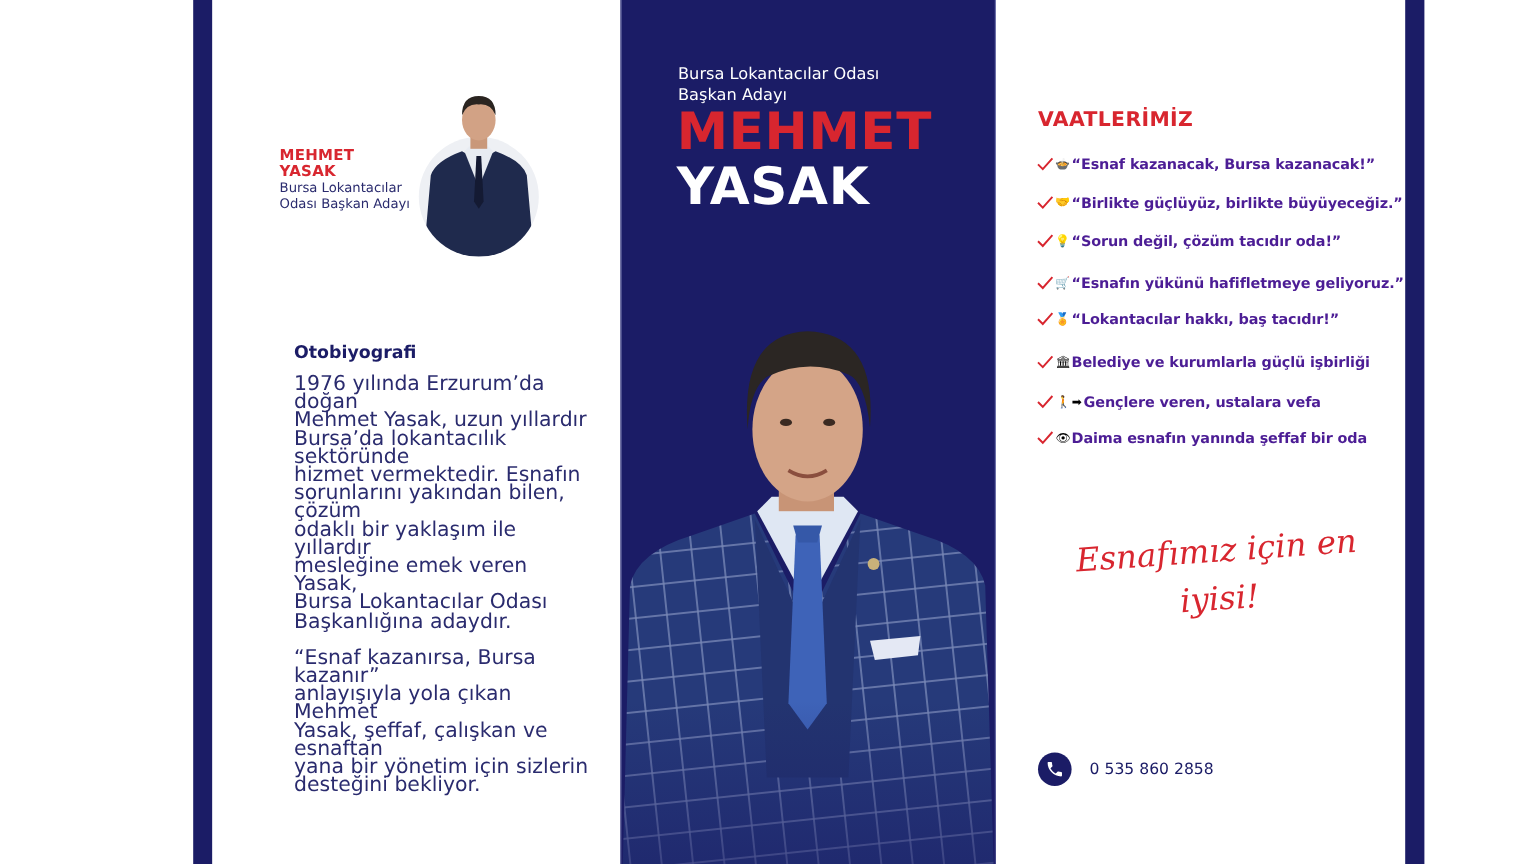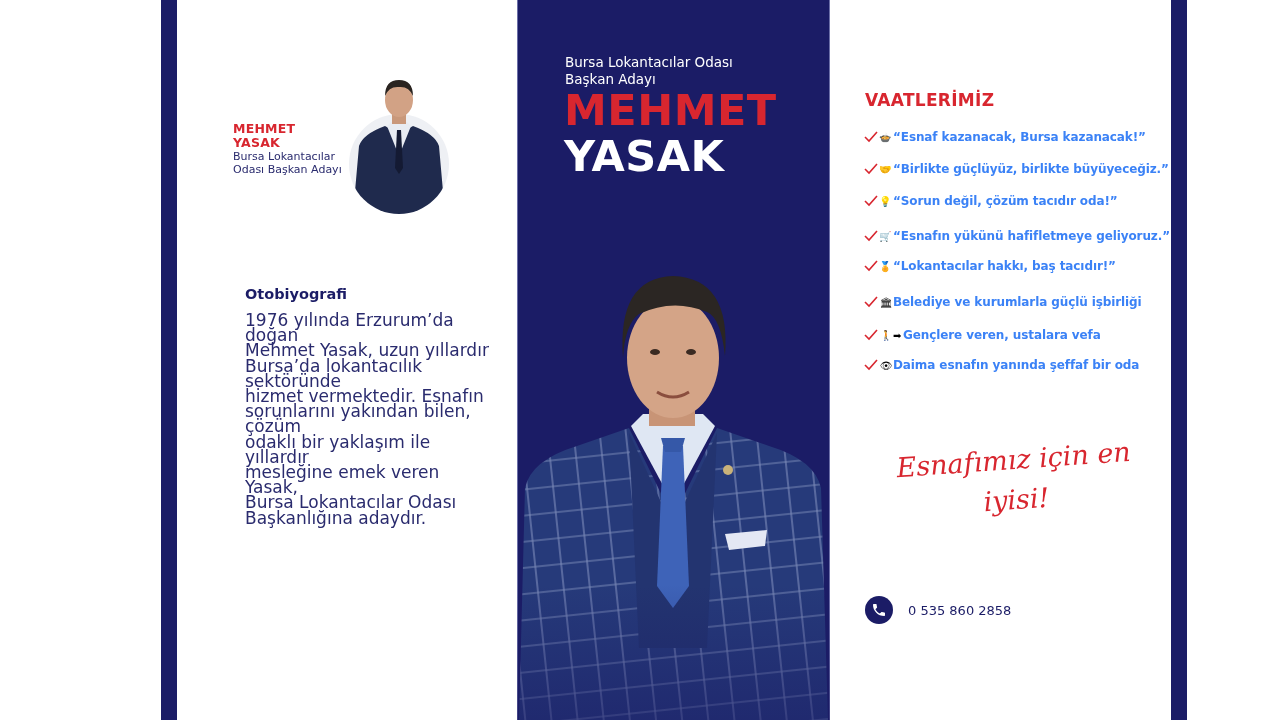--- a/index.html
+++ b/index.html
@@ -33,25 +33,25 @@
   .hero-first { position: absolute; left: 47px; top: 86px; color: #d8262f; font-weight: bold; font-size: 43px; letter-spacing: 0.5px; line-height: 48px; }
   .hero-last { position: absolute; left: 47px; top: 132px; color: #ffffff; font-weight: bold; font-size: 43px; letter-spacing: 0.5px; line-height: 48px; }
   .hero-photo { position: absolute; left: 0; top: 268px; width: 313px; height: 452px; }
 
   
   .right-panel { position: absolute; left: 830px; top: 0; width: 341px; height: 632px; background: #fff; }
   .promises-title { position: absolute; left: 35px; top: 90px; color: #d8262f; font-weight: bold; font-size: 17px; letter-spacing: 0.3px; }
   .promise { position: absolute; left: 34px; display: flex; align-items: center; white-space: nowrap; }
   .promise .check { width: 14px; height: 12px; margin-right: 1px; }
   .promise .emoji { font-size: 10px; width: 14px; display: inline-block; text-align: center; }
-  .promise .ptext { color: #3b82f6; font-weight: bold; font-size: 12px; letter-spacing: -0.1px; }
+  .promise .ptext { color: #4c1d95; font-weight: bold; font-size: 12px; letter-spacing: -0.1px; }
 
   .script { position: absolute; left: 40px; top: 440px; width: 290px; text-align: center; color: #d8262f; font-family: "DejaVu Serif", serif; font-style: italic; font-size: 27px; line-height: 40px; transform: rotate(-4deg); white-space: pre-line; }
 
-  .phone { position: absolute; left: 35px; top: 596px; display: flex; align-items: center; }
+  .phone { position: absolute; left: 35px; top: 627px; display: flex; align-items: center; }
   .phone-icon { width: 28px; height: 28px; border-radius: 50%; background: #1b1c66; display: flex; align-items: center; justify-content: center; }
   .phone-number { margin-left: 15px; color: #1b1c66; font-size: 13px; }
 </style>
 </head>
 <body>
 
 <div class="bar bar-left"></div>
 
 <section class="left-panel">
   <div class="mini-card">
@@ -90,20 +90,25 @@
     <div class="bio-title">Otobiyografi</div>
     <p class="bio-text">1976 yılında Erzurum’da doğan
 Mehmet Yasak, uzun yıllardır
 Bursa’da lokantacılık sektöründe
 hizmet vermektedir. Esnafın
 sorunlarını yakından bilen, çözüm
 odaklı bir yaklaşım ile yıllardır
 mesleğine emek veren Yasak,
 Bursa Lokantacılar Odası
 Başkanlığına adaydır.</p>
+    <p class="bio-text">“Esnaf kazanırsa, Bursa kazanır”
+anlayışıyla yola çıkan Mehmet
+Yasak, şeffaf, çalışkan ve esnaftan
+yana bir yönetim için sizlerin
+desteğini bekliyor.</p>
   </div>
 </section>
 
 <section class="center-panel">
   <div class="edge-l"></div>
     <div class="edge-r"></div>
   <div class="hero-sub">Bursa Lokantacılar Odası
 Başkan Adayı</div>
   <div class="hero-first">MEHMET</div>
   <div class="hero-last">YASAK</div>

